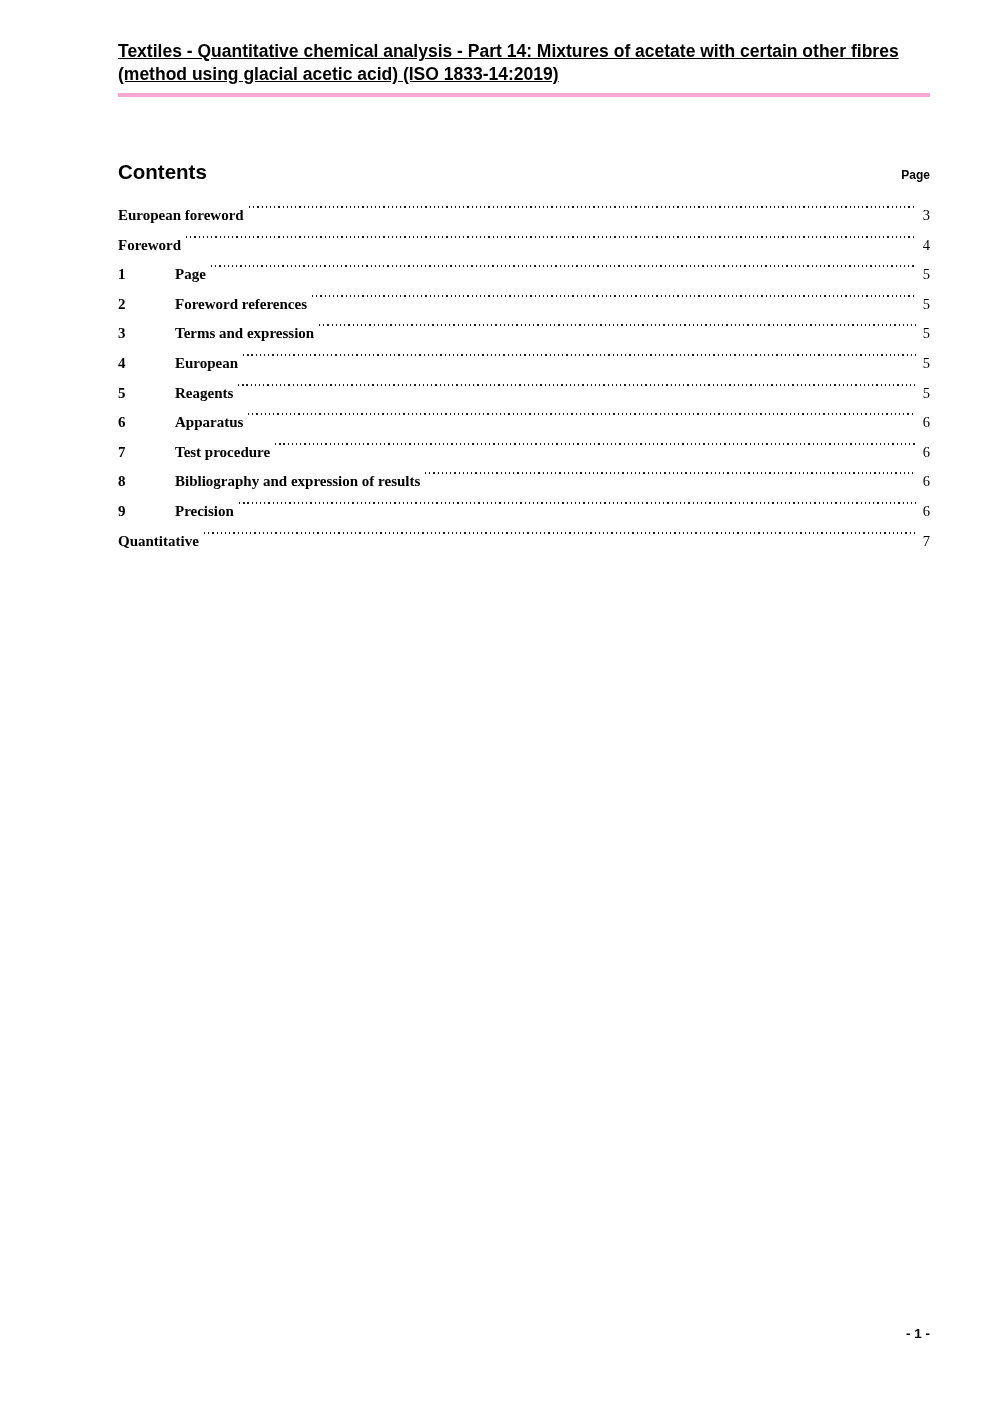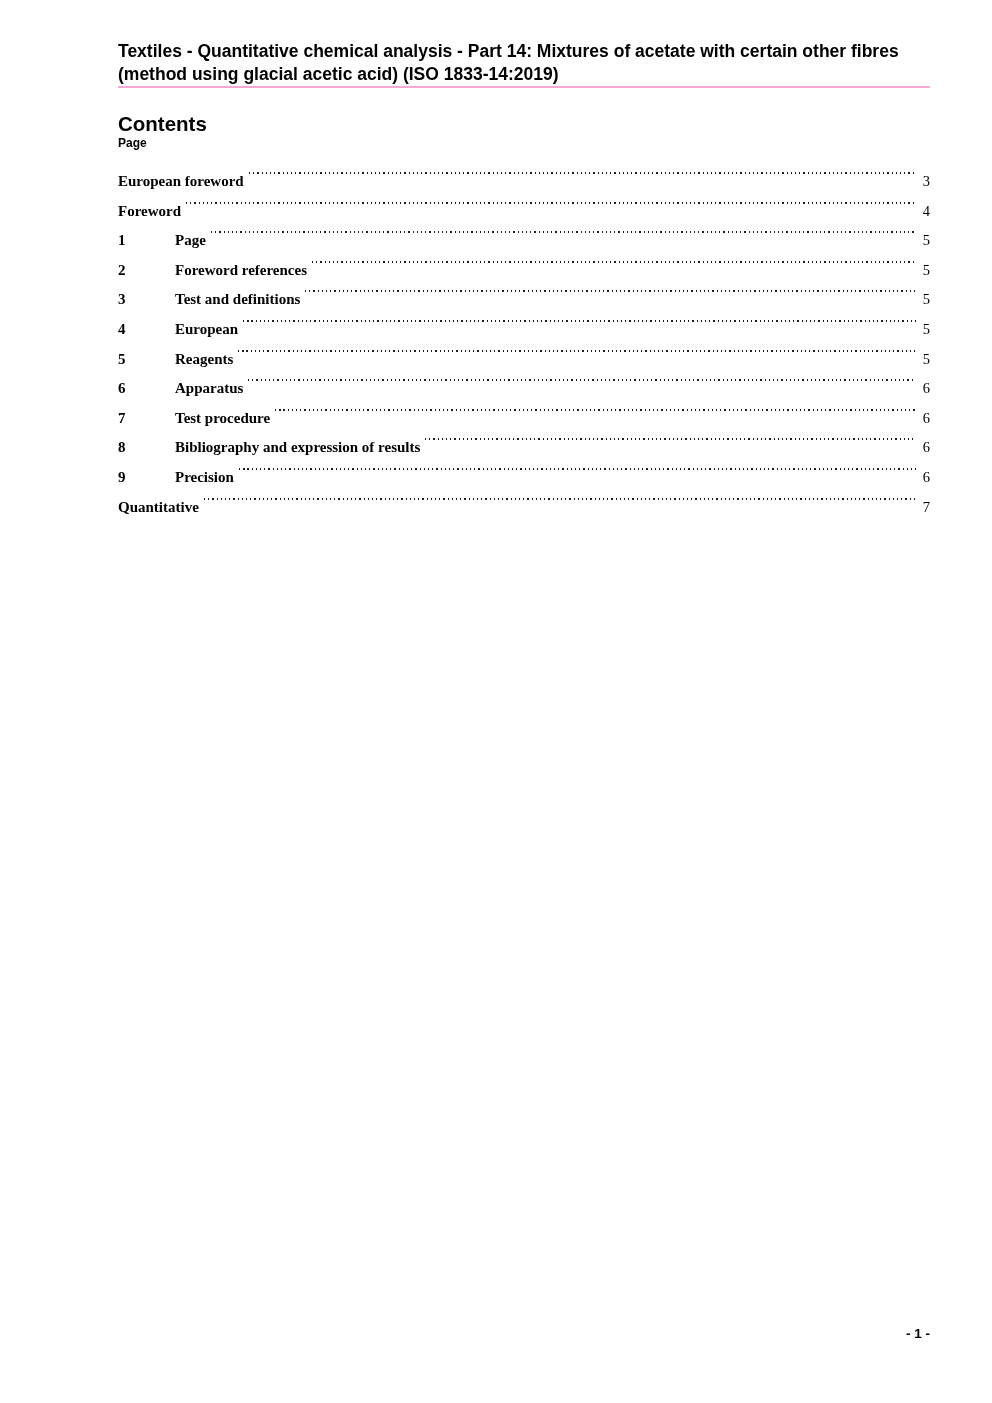--- a/index.html
+++ b/index.html
@@ -22,35 +22,36 @@
   .doc-code {
     margin: 93px 0 0 0;
     font-family: "Liberation Sans", sans-serif;
     font-weight: bold;
     font-size: 25px;
     line-height: 1.15;
     letter-spacing: 0.2px;
   }
   .doc-subtitle-wrap {
     margin-top: 40px;
-    border-bottom: 2px solid #f9a8d4;
+    border-bottom: 4px solid #f9a8d4;
+    padding-bottom: 7px;
+    text-decoration: underline;
   }
   .doc-subtitle {
     margin: 0;
     font-family: "Liberation Sans", sans-serif;
     font-weight: bold;
     font-size: 17.5px;
     line-height: 23px;
   }
   .contents-row {
-    margin-top: 24px;
+    margin-top: 63px;
     display: flex;
     justify-content: space-between;
     align-items: baseline;
-    flex-direction: column;
   }
   .contents-heading {
     font-family: "Liberation Sans", sans-serif;
     font-weight: bold;
     font-size: 20.5px;
   }
   .page-col-label {
     font-family: "Liberation Sans", sans-serif;
     font-weight: bold;
     font-size: 12px;
@@ -132,21 +133,21 @@
 
     <div class="toc-row">
       <span class="toc-num">2</span>
       <span class="toc-label">Foreword references</span>
       <span class="toc-leader"></span>
       <span class="toc-page">5</span>
     </div>
 
     <div class="toc-row">
       <span class="toc-num">3</span>
-      <span class="toc-label">Test and definitions</span>
+      <span class="toc-label">Terms and expression</span>
       <span class="toc-leader"></span>
       <span class="toc-page">5</span>
     </div>
 
     <div class="toc-row">
       <span class="toc-num">4</span>
       <span class="toc-label">European</span>
       <span class="toc-leader"></span>
       <span class="toc-page">5</span>
     </div>

